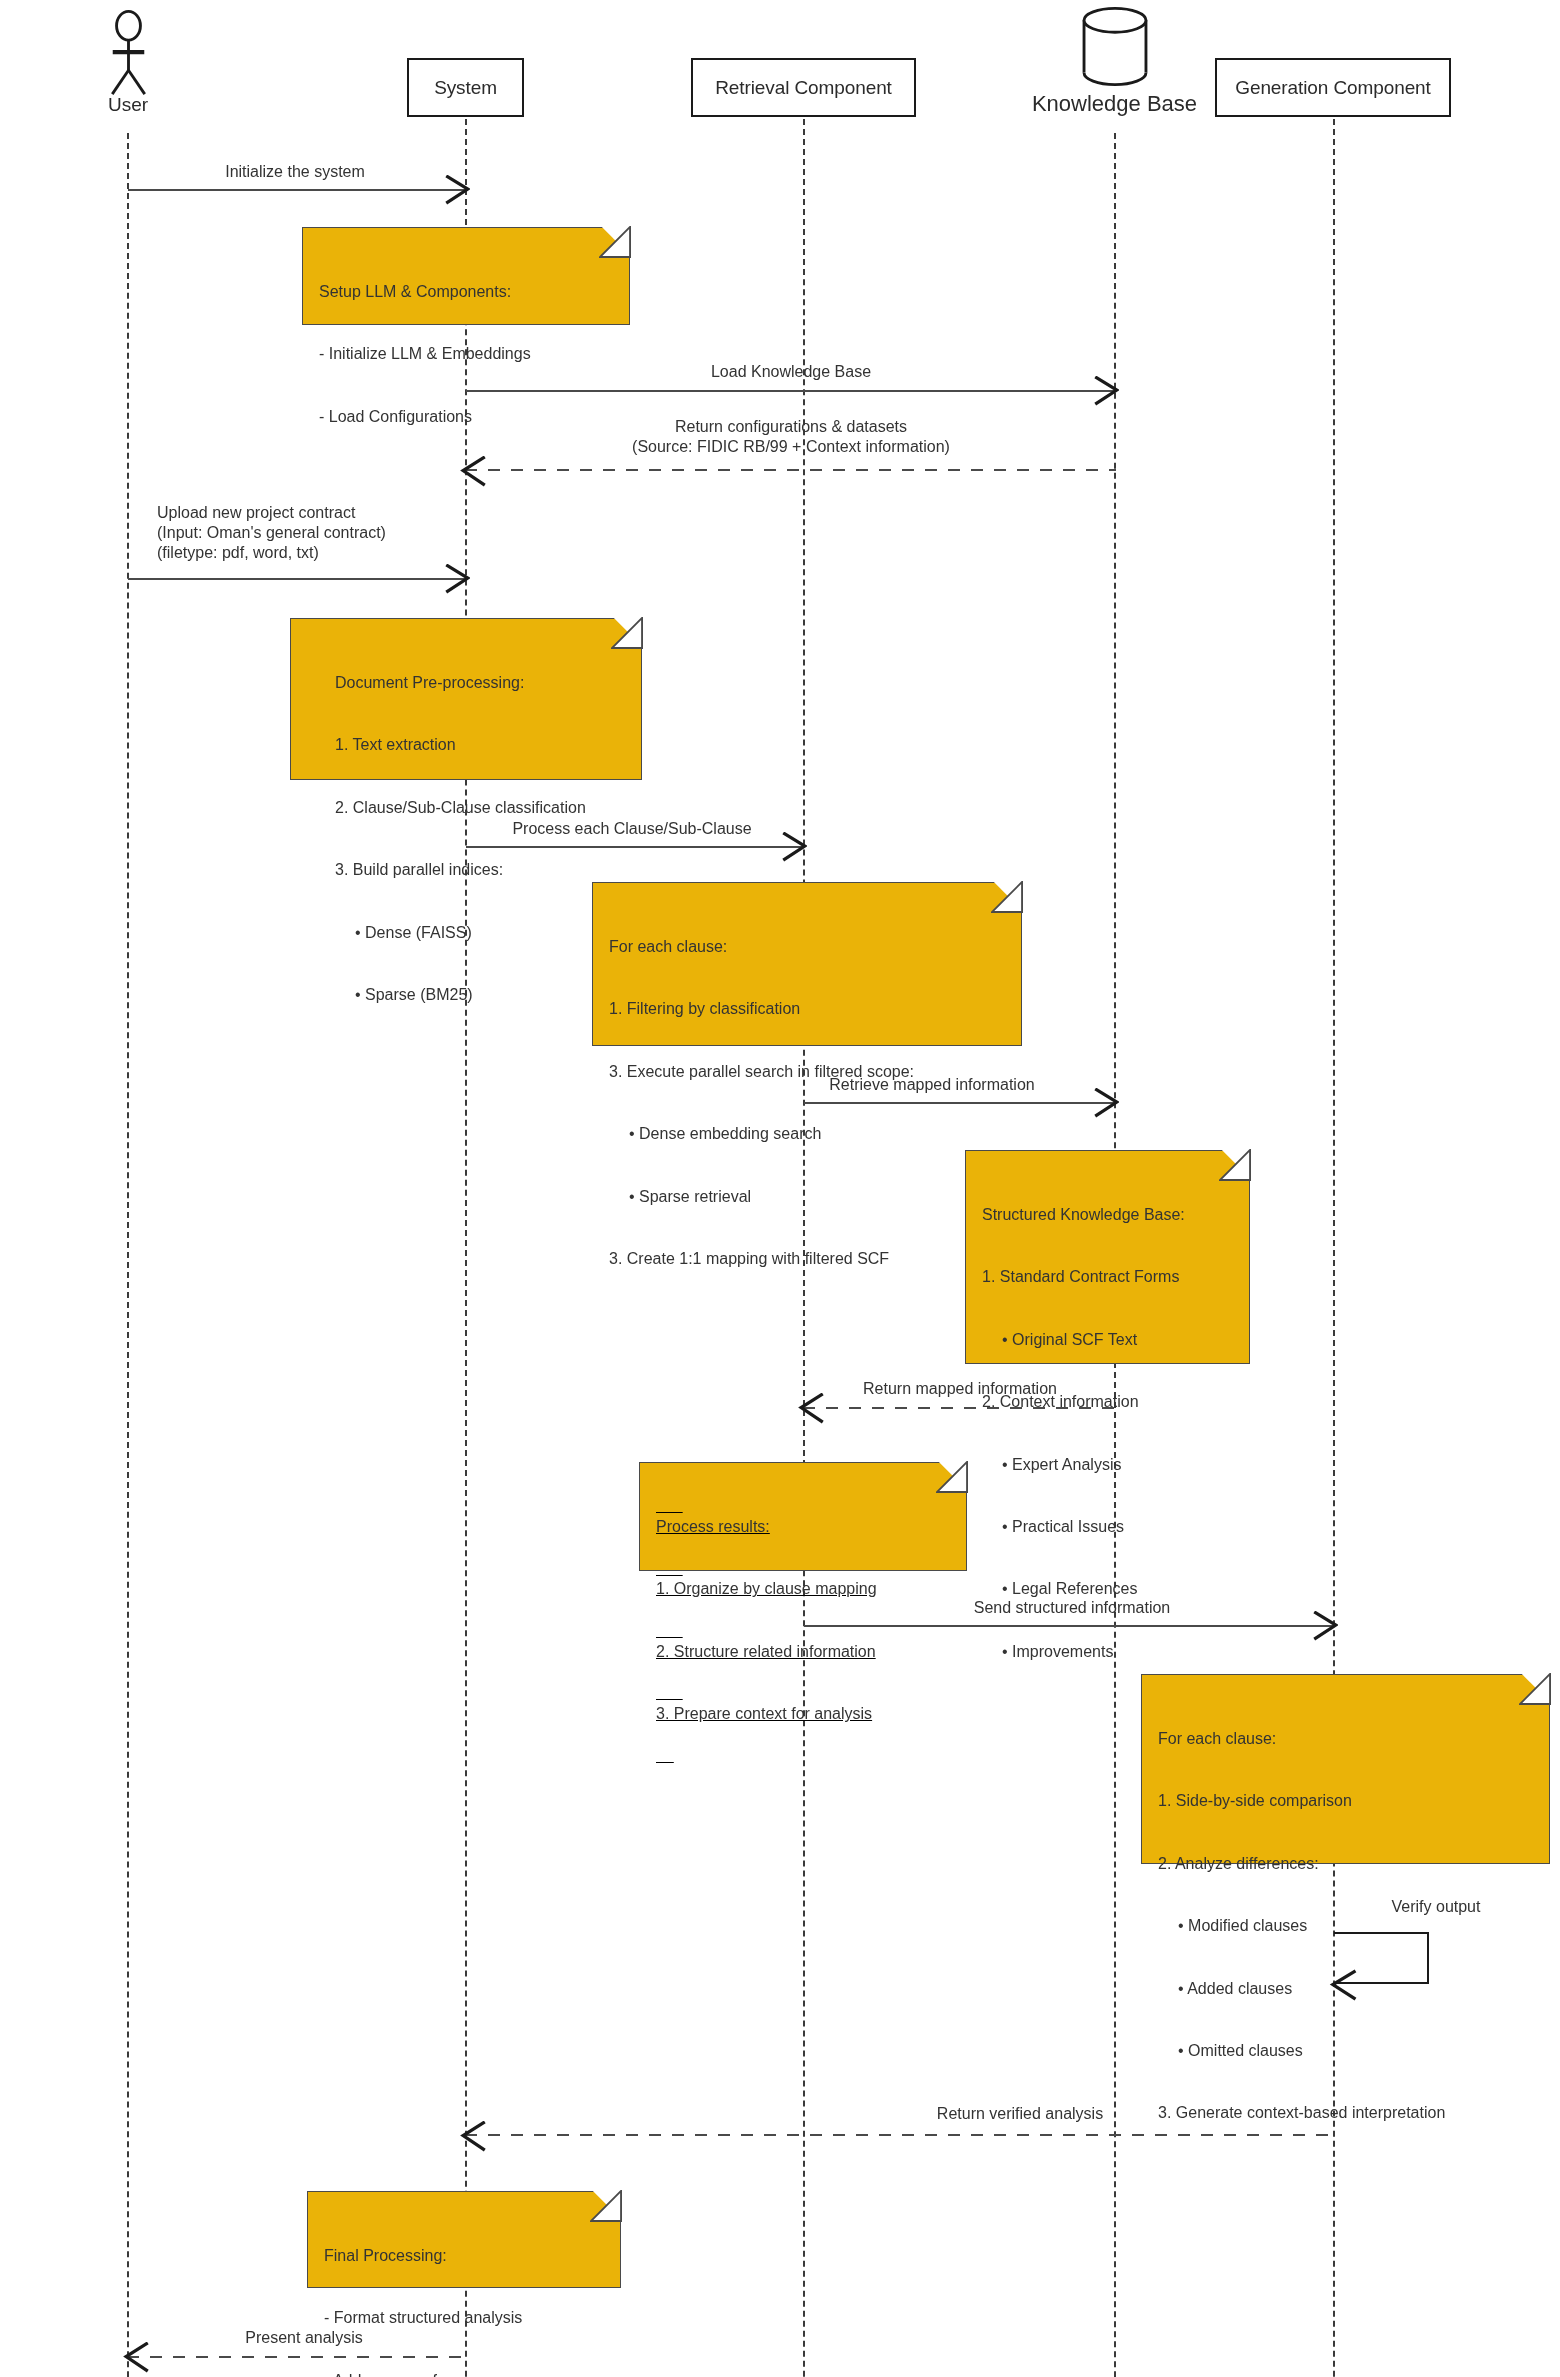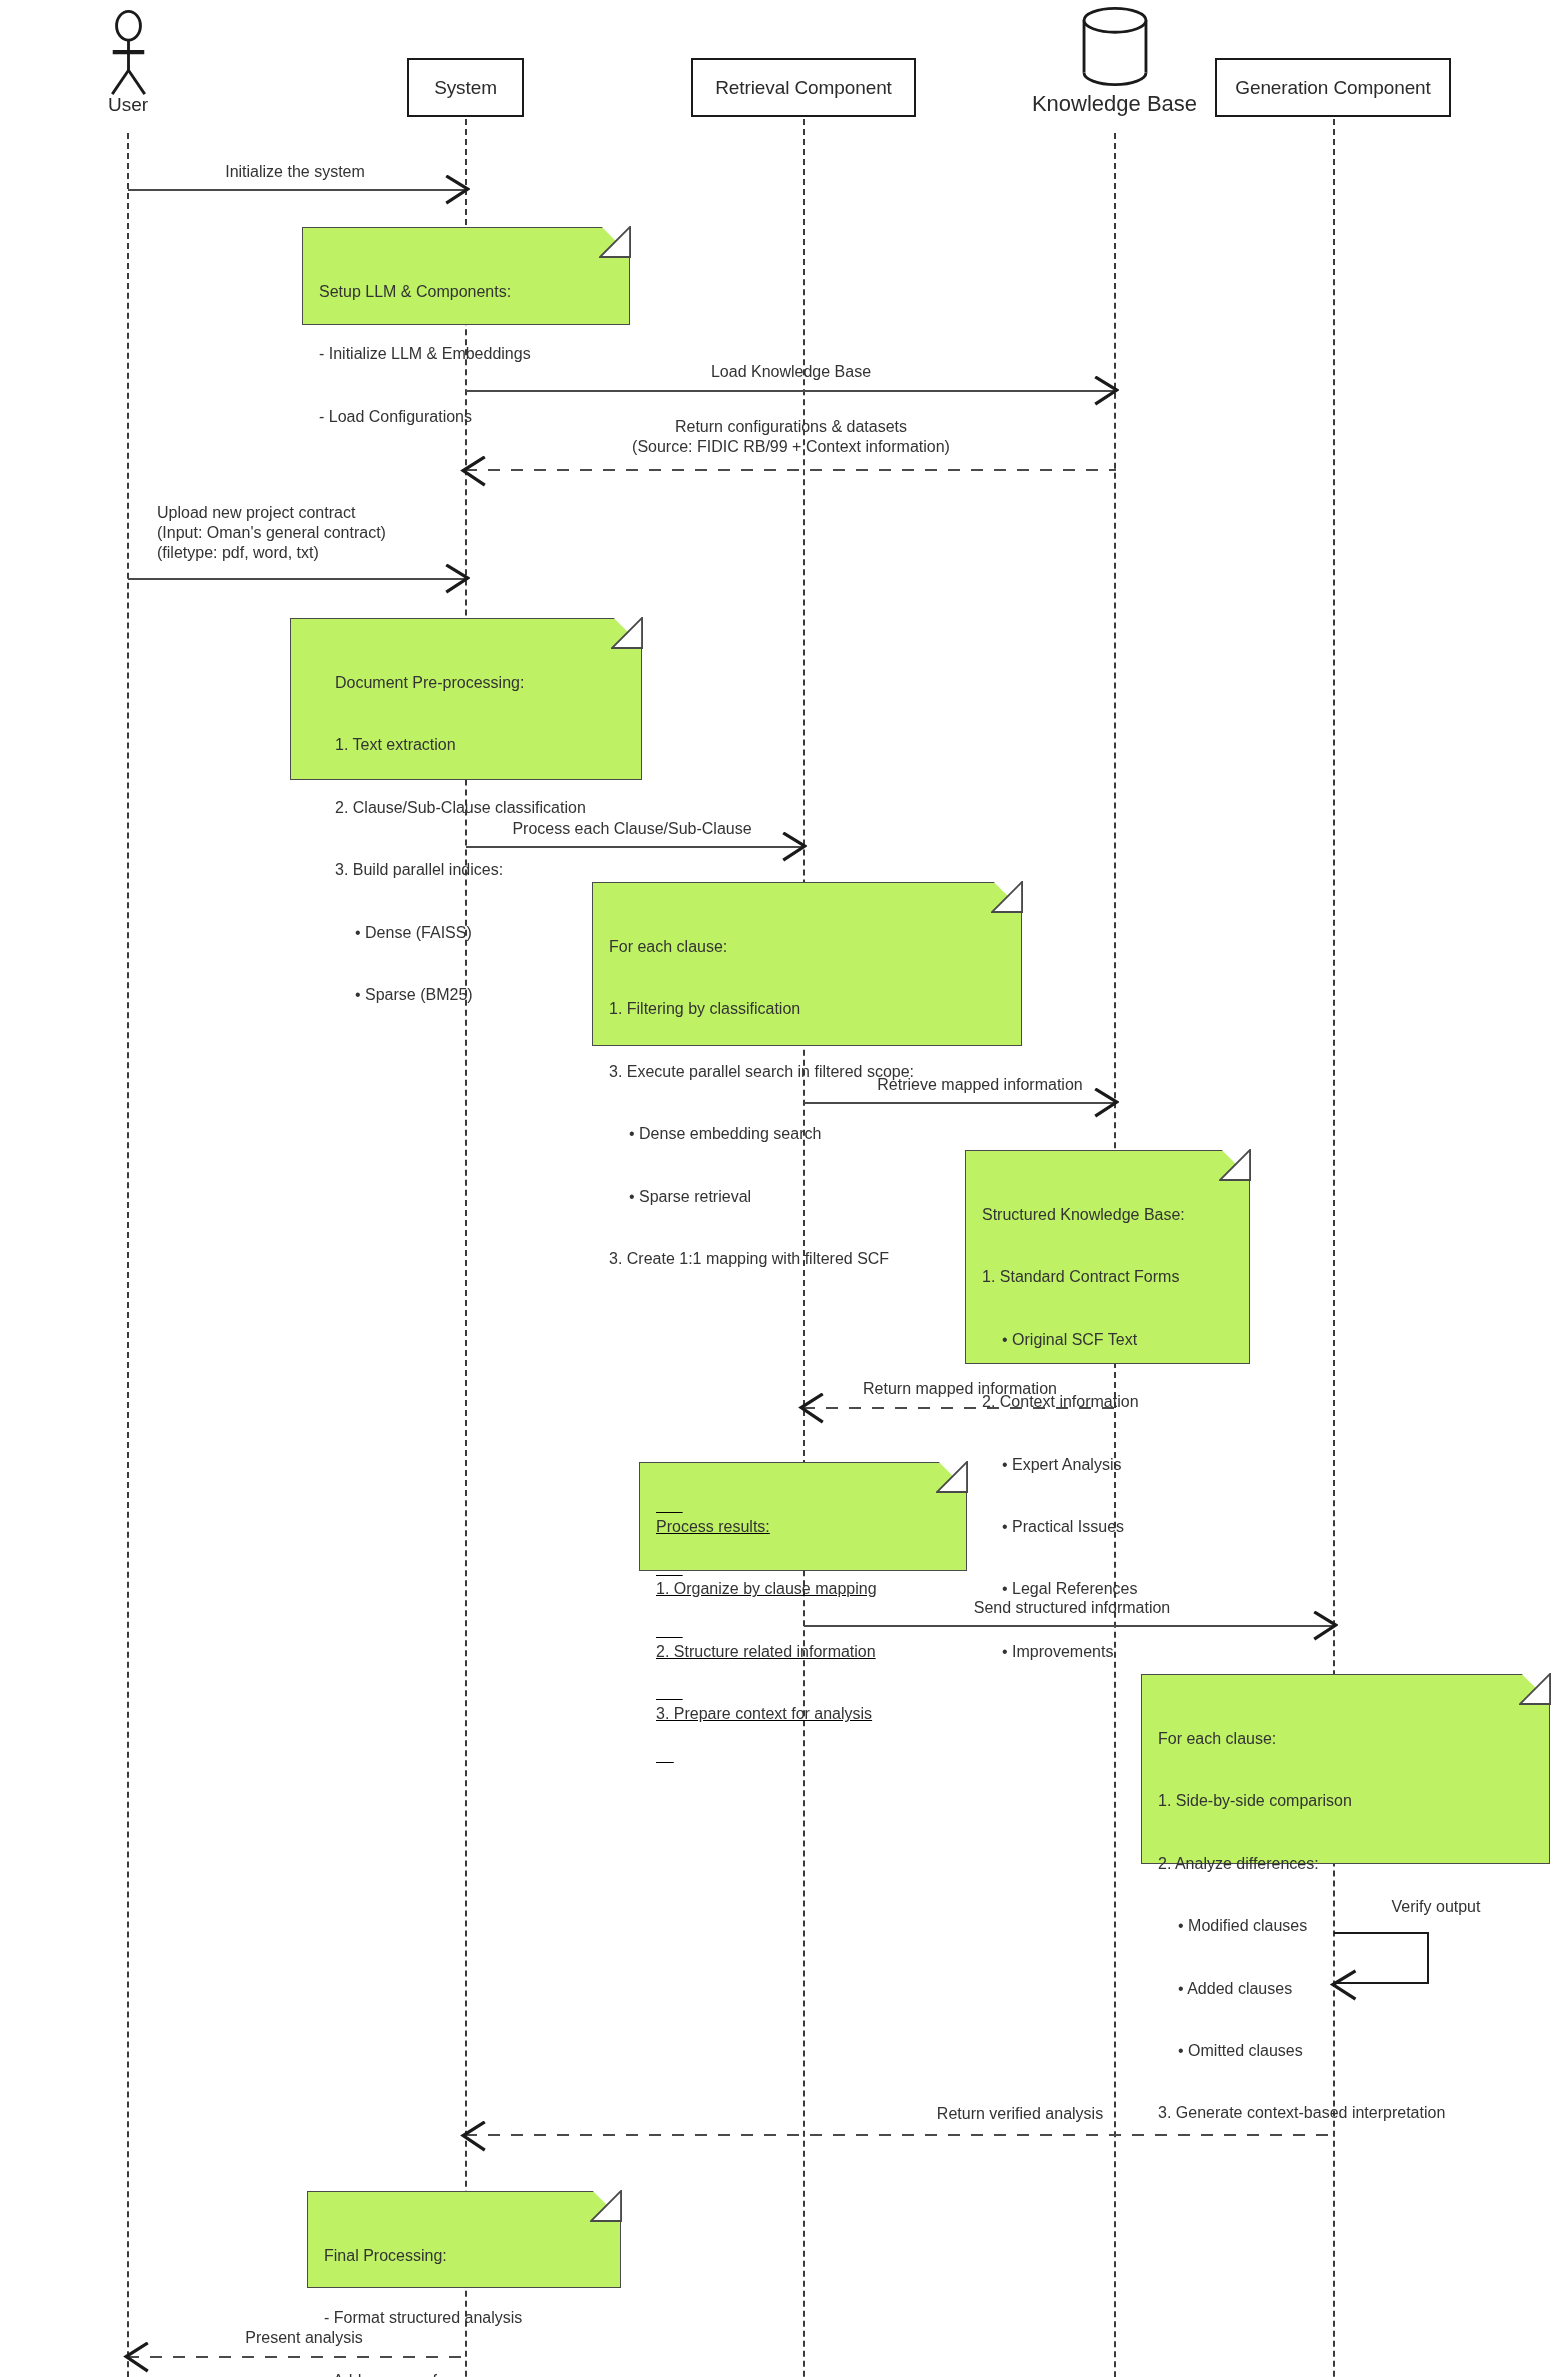--- a/index.html
+++ b/index.html
@@ -105,21 +105,21 @@
     box-sizing:border-box;
     border:2.4px solid #1a1a1a;
     border-left:none;
     z-index:3;
   }
 
   
   .note{
     position:absolute;
     box-sizing:border-box;
-    background:#bef264;
+    background:#eab308;
     border:1.9px solid #4a4a4a;
     z-index:6;
     padding:12.4px 14.3px 10.5px 16px;
   }
   .note .foldcover{
     position:absolute;
     top:-2.4px;
     right:-2.4px;
     width:31px;
     height:31px;
@@ -258,21 +258,21 @@
     <div class="note-text">
       <span class="ind1">For each clause:</span>
       <span class="ind1">1. Filtering by classification</span>
       <span class="ind1">3. Execute parallel search in filtered scope:</span>
       <span class="ind2">• Dense embedding search</span>
       <span class="ind2">• Sparse retrieval</span>
       <span class="ind1">3. Create 1:1 mapping with filtered SCF</span>
     </div>
   </div>
 
-  <div class="msg-label center" style="left:828px; top:1075px; width:304px;">Retrieve mapped information</div>
+  <div class="msg-label center" style="left:780px; top:1075px; width:304px;">Retrieve mapped information</div>
   <div class="msg solid" style="left:804px; top:1102px; width:311px;"></div>
   <svg class="arrowhead" style="left:1094px; top:1088px; width:25px; height:30px;" viewBox="0 0 52 64" width="25" height="30">
     <path d="M2,2 L48,30 L2,60" fill="none" stroke="#1a1a1a" stroke-width="7"></path>
   </svg>
 
   <div class="note" style="left:965px; top:1150px; width:285px; height:214px;">
     <div class="foldcover"></div>
     <svg class="foldline" viewBox="0 0 68 68" xmlns="http://www.w3.org/2000/svg">
         <path d="M2,2 L66,66 L2,66 Z" fill="#ffffff" stroke="#4a4a4a" stroke-width="4" transform="scale(-1,1) translate(-68,0)"></path>
       </svg>

